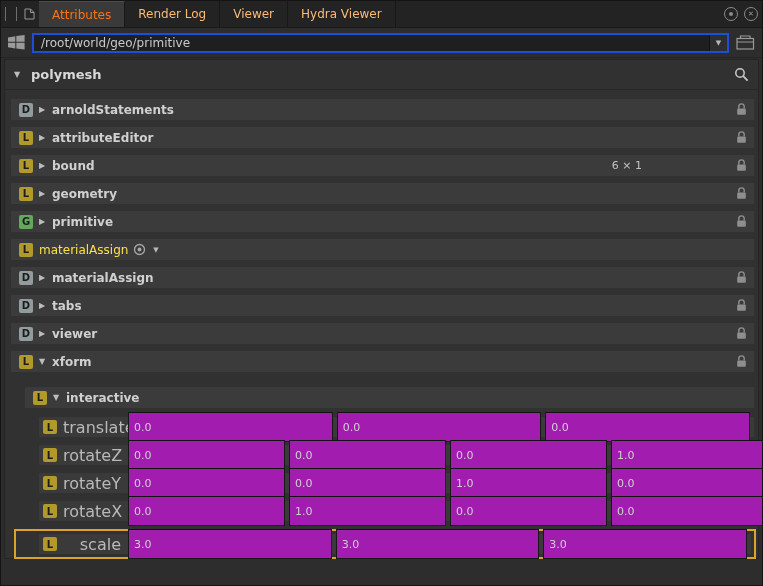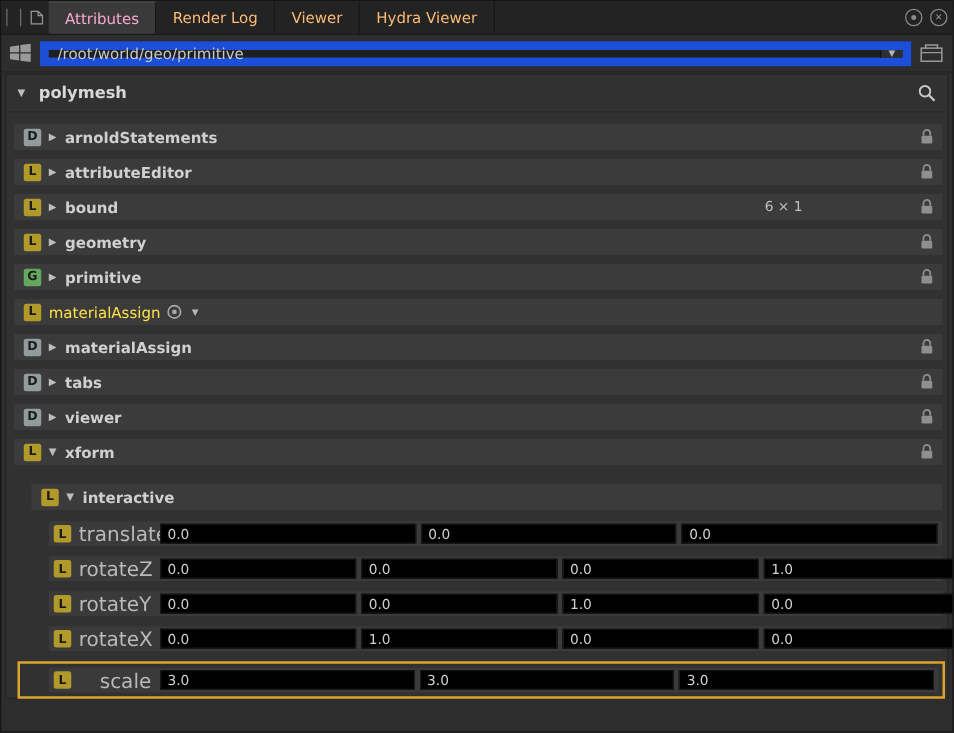--- a/index.html
+++ b/index.html
@@ -11,31 +11,31 @@
 
   
   .tabbar { height:27px; background:#232323; display:flex; align-items:stretch;
             border-bottom:1px solid #191919; }
   .grip { width:12px; margin:6px 2px 6px 4px; border-left:1px solid #6e6e6e;
           border-right:1px solid #6e6e6e; cursor:grab; }
   .pin { width:20px; display:flex; align-items:center; justify-content:center; }
   .tab { display:flex; align-items:center; padding:0 13px; font-size:12px;
          color:#fdba74; border-right:1px solid #171717; cursor:pointer; }
   .tab:first-of-type { border-left:1px solid #171717; }
-  .tab.active { background:#3a3a3a; color:#f9a8d4; border-top:1px solid #4d4d4d; }
+  .tab.active { background:#3a3a3a; color:#f97316; border-top:1px solid #4d4d4d; }
   .tab-spacer { flex:1; }
   .circle-btn { width:14px; height:14px; border:1px solid #8a8a8a; border-radius:50%;
                 margin:6px 4px 0 2px; display:flex; align-items:center; justify-content:center;
                 color:#9a9a9a; font-size:7px; cursor:pointer; }
   .circle-btn .dot { width:4px; height:4px; background:#8a8a8a; border-radius:50%; }
 
   
   .pathbar { height:30px; display:flex; align-items:center; gap:7px; padding:0 7px;
              background:#2d2d2d; border-bottom:1px solid #242424; }
-  .combo { flex:1; height:20px; background:#1f1f1f; border:7px solid #1d4ed8;
+  .combo { flex:1; height:20px; background:#1f1f1f; border:2px solid #1d4ed8;
            display:flex; align-items:center; }
   .combo input { flex:1; background:transparent; border:none; outline:none;
                  color:#c9c9c9; font-size:12px; padding:0 7px;
                  font-family:"DejaVu Sans", sans-serif; }
   .combo-btn { width:18px; height:100%; background:#2e2e2e; border-left:1px solid #121212;
                display:flex; align-items:center; justify-content:center;
                color:#b8b8b8; font-size:7px; cursor:pointer; }
   .icon-btn { display:flex; align-items:center; justify-content:center; cursor:pointer; }
 
   
@@ -68,21 +68,21 @@
   .dd-arrow { color:#b8b8b8; font-size:7px; margin-left:7px; cursor:pointer; }
 
   .nested1 { margin-top:8px; padding-left:14px; display:flex; flex-direction:column; }
   .nested2 { margin-top:9px; padding-left:14px; display:flex; flex-direction:column; gap:8px; }
 
   .prow { height:20px; background:#3a3a3a; display:flex; align-items:center;
           padding:0 4px; border-radius:1px; }
   .plabel { width:58px; text-align:right; color:#b9b9b9; font-size:16px;
             margin-right:7px; flex:none; }
   .fields { flex:1; display:flex; gap:4px; }
-  .fields input { flex:1; min-width:0; height:16px; background:#000000;
+  .fields input { flex:1; min-width:0; height:30px; background:#a21caf;
                   border:1px solid #181818; border-top-color:#121212; color:#d0d0d0;
                   font-size:11px; padding:0 5px; outline:none;
                   font-family:"DejaVu Sans", sans-serif; }
 
   .scale-highlight { margin:0 -2px 0 -25px; border:2px solid #dca32b;
                      padding:3px 3px 3px 23px; }
 </style>
 </head>
 <body>
 

